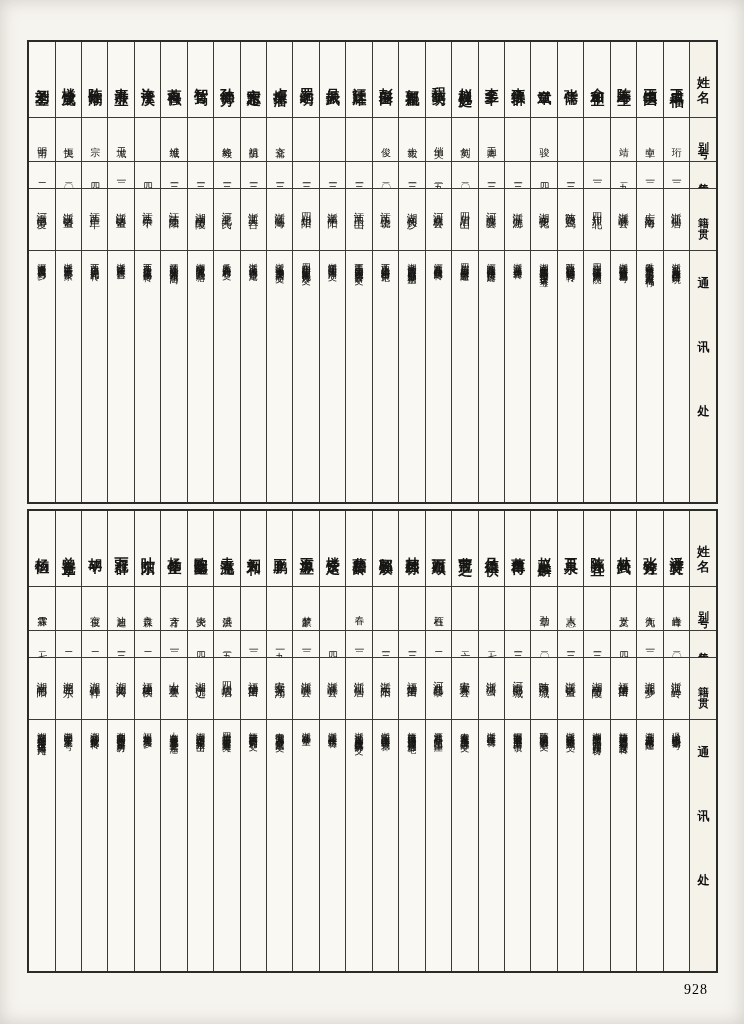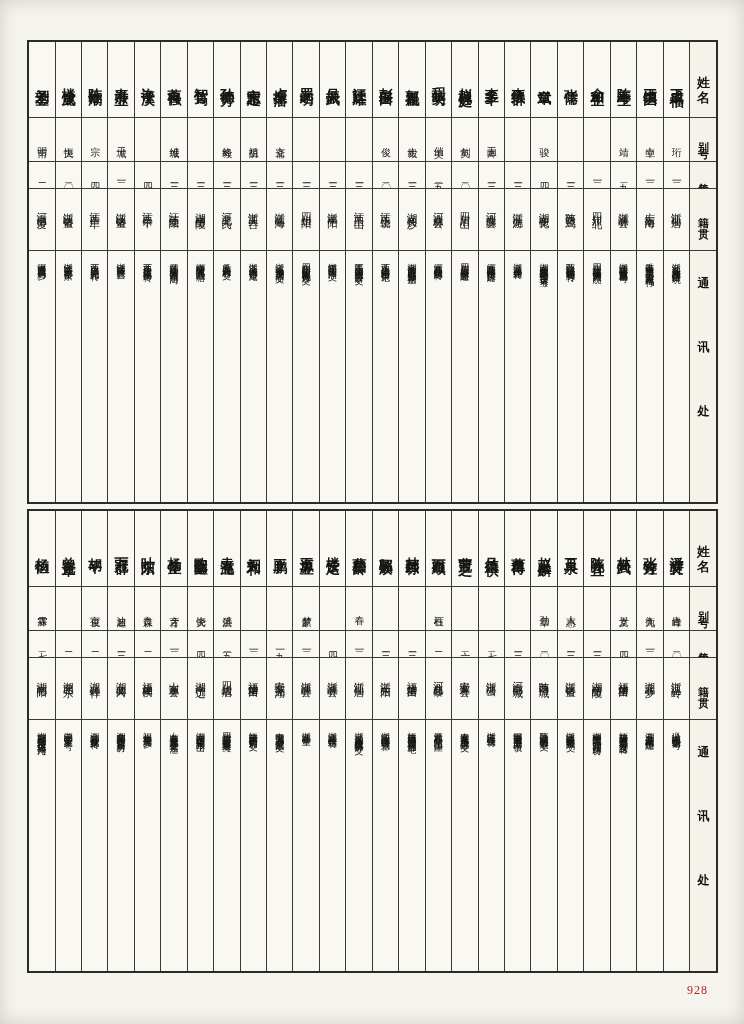--- a/index.html
+++ b/index.html
@@ -58,21 +58,21 @@
   .header-col .cell span { font-weight:700; color:#111; }
   .header-col .name-cell span    { font-size:13px; letter-spacing:14px; }
   .header-col .alias-cell span   { font-size:11px; letter-spacing:7px; height:auto; }
   .header-col .age-cell span     { font-size:10px; letter-spacing:0; }
   .header-col .origin-cell span  { font-size:11px; letter-spacing:12px; height:auto; line-height:normal; }
   .header-col .address-cell span { font-size:12px; letter-spacing:64px; height:auto; line-height:normal; padding-top:10px; }
 
   .page-number {
     position:absolute;
     right:36px; bottom:26px;
-    font-size:12px; color:#b91c1c;
+    font-size:14px; color:#000000;
     letter-spacing:1px;
   }
 </style>
 </head>
 <body>
 
 <div class="page">
   <div class="sheet">
 
     <section class="dir-table">

